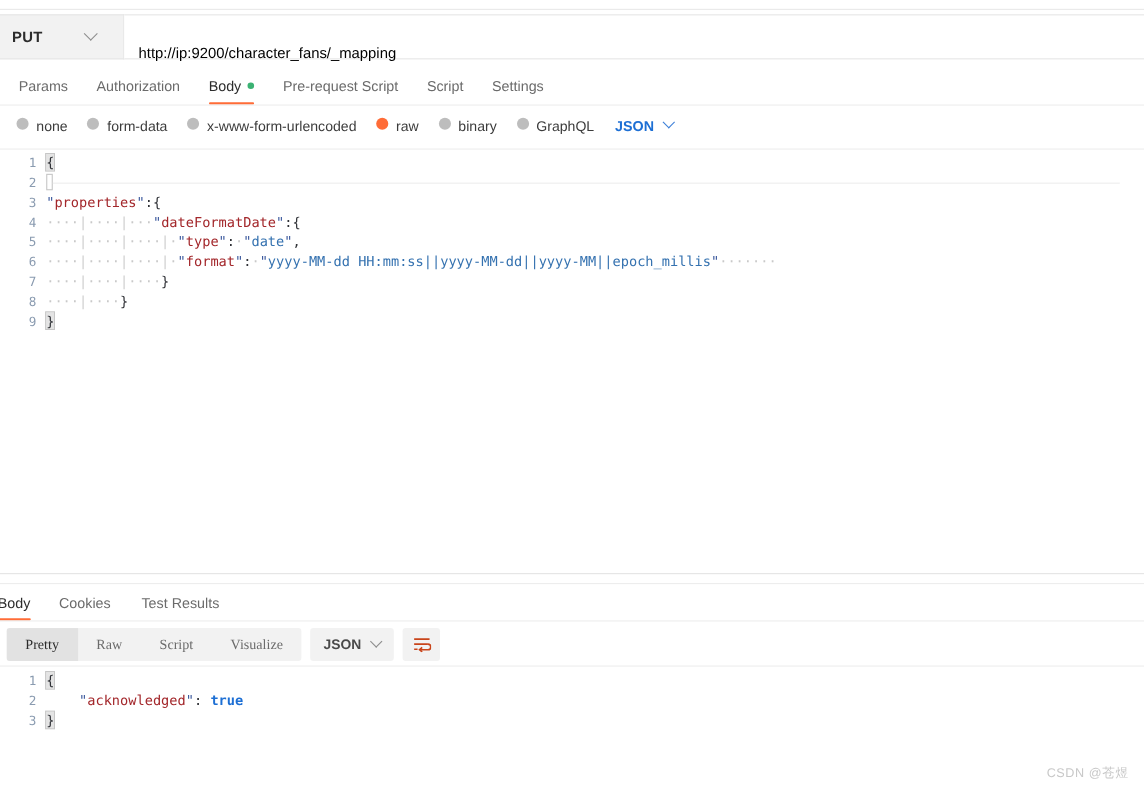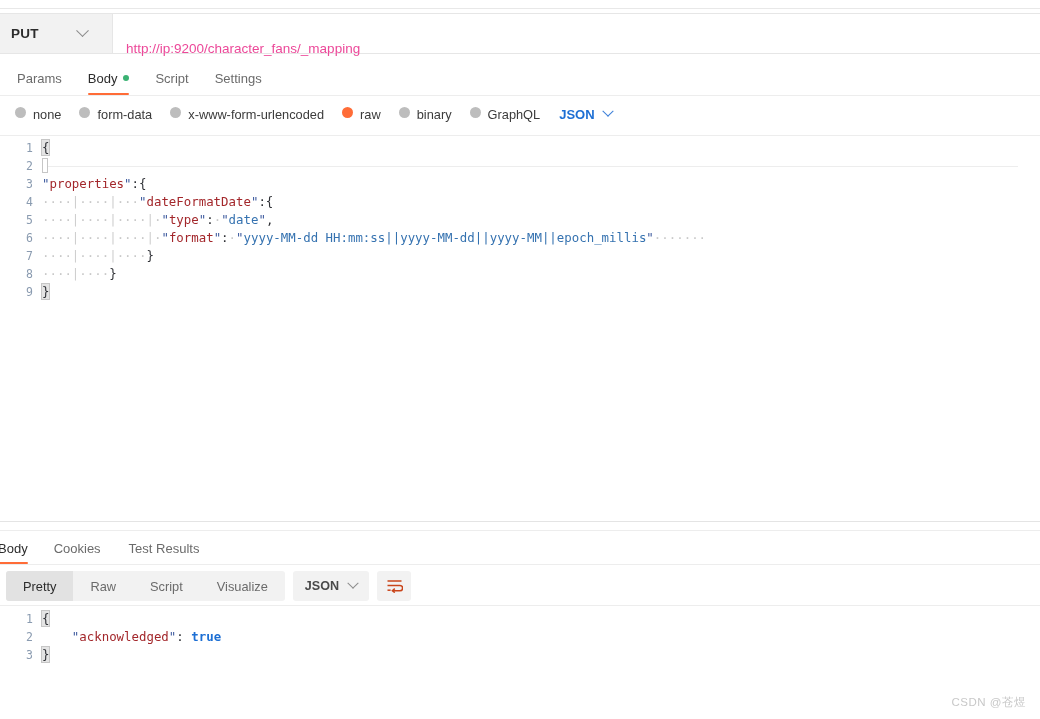--- a/index.html
+++ b/index.html
@@ -28,21 +28,21 @@
   }
   .method-label { font-size: 13.5px; font-weight: bold; color: #2c2c2c; letter-spacing: .2px; }
   .chev {
     width: 9px; height: 9px; border-right: 1.4px solid #8d8d8d; border-bottom: 1.4px solid #8d8d8d;
     transform: rotate(45deg) translate(-2px,-2px); display: inline-block;
   }
   .url-box {
     flex: 1; background: #fff; border: 1px solid #e6e6e6; border-left: none; border-right: none;
     display: flex; align-items: center; padding-left: 13px;
   }
-  .url-text { font-size: 13.5px; color: #ec4899; margin-top: 29px; }
+  .url-text { font-size: 13.5px; color: #000000; margin-top: 29px; }
 
   
   .req-tabs {
     position: absolute; left: 0; top: 61px; width: 892px; height: 34px;
     display: flex; align-items: center; padding-left: 4px; gap: 0px;
   }
   .rtab {
     position: relative; height: 34px; display: flex; align-items: center; gap: 6px;
     padding: 0 13px; font-size: 13px; color: #6b6b6b; cursor: pointer; white-space: nowrap;
   }
@@ -114,21 +114,21 @@
   .rsptab.first { padding-left: 0px; margin-left: -2px; padding-right: 12px; }
   .rsptab.active { color: #2c2c2c; }
   .rsptab.active::after {
     content: ""; position: absolute; left: 0px; right: 12px; bottom: 0px;
     height: 2.4px; background: #ff6c37; border-radius: 1px;
   }
   .resp-tabs-rule { position: absolute; left: 0; top: 564px; width: 1040px; height: 1px; background: #ededed; }
 
   
   .view-bar { position: absolute; left: 6px; top: 570px; height: 32px; display: flex; align-items: center; gap: 8px; }
-  .seg { display: flex; background: #f2f2f2; border-radius: 3px; overflow: hidden; height: 30px; }
+  .seg { display: flex; background: #f2f2f2; border-radius: 3px; overflow: hidden; height: 30px; font-family: Liberation Serif, serif; }
   .seg-btn {
     display: flex; align-items: center; padding: 0 17px; font-size: 12.8px;
     color: #6b6b6b; cursor: pointer; white-space: nowrap;
   }
   .seg-btn.active { background: #e2e2e2; color: #2c2c2c; }
   .fmt-pill {
     display: flex; align-items: center; gap: 10px; background: #f2f2f2; border-radius: 3px;
     height: 30px; padding: 0 12px; cursor: pointer;
   }
   .fmt-pill-label { font-size: 12.6px; color: #4a4a4a; font-weight: bold; }
@@ -170,23 +170,29 @@
     </div>
     <div class="url-box">
       <span class="url-text">http://ip:9200/character_fans/_mapping</span>
     </div>
   </div>
 
   <div class="req-tabs">
     <div class="rtab">
       <span>Params</span>
     </div>
+    <div class="rtab">
+      <span>Authorization</span>
+    </div>
     <div class="rtab active">
       <span>Body</span>
       <span class="dot-green"></span>
+    </div>
+    <div class="rtab">
+      <span>Pre-request Script</span>
     </div>
     <div class="rtab">
       <span>Script</span>
     </div>
     <div class="rtab">
       <span>Settings</span>
     </div>
   </div>
   <div class="tabs-rule"></div>
 

